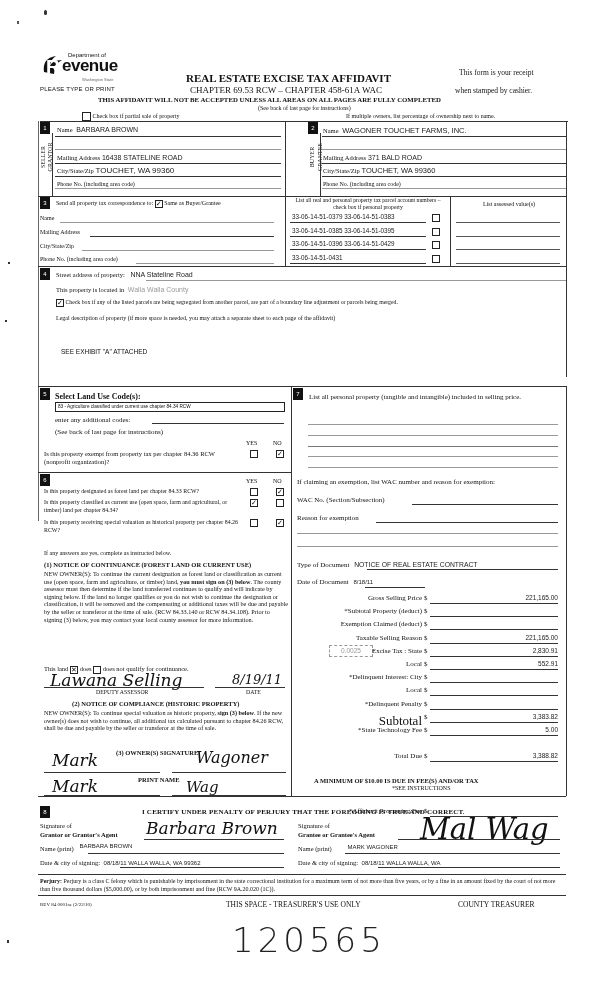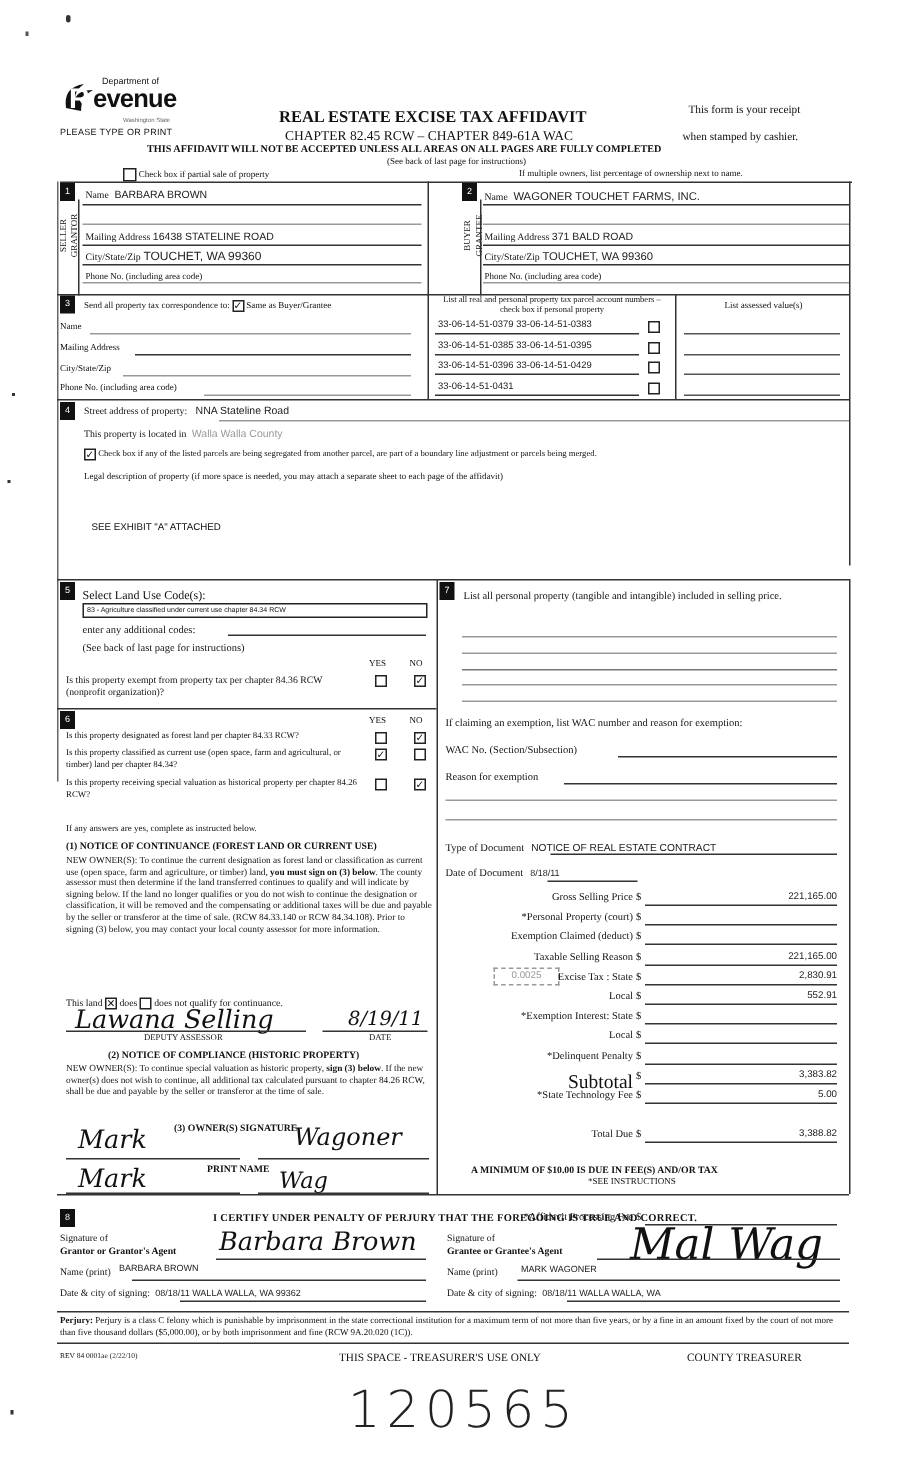--- a/index.html
+++ b/index.html
@@ -23,21 +23,21 @@
   <svg class="abs" width="26" height="26" style="left:0;top:2px;" viewBox="0 0 26 26">
     <path d="M4 20 Q2 6 16 4 Q10 8 10 14 Q12 8 22 8 Q14 12 14 22 Z" fill="#111"></path>
   </svg>
   <span class="abs sans" style="left:28px;top:2px;font-size:6px;">Department of</span>
   <span class="abs sans" style="left:6px;top:6px;font-size:19px;font-weight:bold;color:#fff;">R</span>
   <span class="abs sans" style="left:22px;top:6px;font-size:17px;font-weight:bold;letter-spacing:-0.5px;">evenue</span>
   <span class="abs sans" style="left:42px;top:27px;font-size:4px;color:#666;">Washington State</span>
 </div>
 <div class="abs sans" style="left:40px;top:86px;font-size:6px;letter-spacing:0.2px;">PLEASE TYPE OR PRINT</div>
 <div class="abs" style="left:186px;top:72px;font-size:11px;font-weight:bold;">REAL ESTATE EXCISE TAX AFFIDAVIT</div>
-<div class="abs" style="left:190px;top:85px;font-size:9px;">CHAPTER 82.45 RCW – CHAPTER 849-61A WAC</div>
+<div class="abs" style="left:190px;top:85px;font-size:9px;">CHAPTER 69.53 RCW – CHAPTER 458-61A WAC</div>
 <div class="abs" style="left:459px;top:68px;font-size:7.5px;">This form is your receipt</div>
 <div class="abs" style="left:455px;top:86px;font-size:7.5px;">when stamped by cashier.</div>
 <div class="abs" style="left:98px;top:96px;font-size:6.8px;font-weight:bold;">THIS AFFIDAVIT WILL NOT BE ACCEPTED UNLESS ALL AREAS ON ALL PAGES ARE FULLY COMPLETED</div>
 <div class="abs" style="left:258px;top:105px;font-size:6px;">(See back of last page for instructions)</div>
 <div class="abs" style="left:82px;top:112px;font-size:6px;">
   <span class="cb" style="width:9px;height:9px;"></span>
   <span>Check box if partial sale of property</span>
 </div>
 <div class="abs" style="left:346px;top:113px;font-size:6px;">If multiple owners, list percentage of ownership next to name.</div>
 <div class="hline" style="left:40px;top:121px;width:528px;"></div>
@@ -165,21 +165,21 @@
   <span class="cb" id="cb-seg">✓</span>
   <span>Check box if any of the listed parcels are being segregated from another parcel, are part of a boundary line adjustment or parcels being merged.</span>
 </div>
 <div class="abs lbl" style="left:56px;top:315px;font-size:6px;">Legal description of property (if more space is needed, you may attach a separate sheet to each page of the affidavit)</div>
 <div class="abs sans" style="left:61px;top:348px;font-size:6.5px;">SEE EXHIBIT "A" ATTACHED</div>
 <div class="hline" style="left:38px;top:386px;width:528px;"></div>
 
 <div class="vline" style="left:291px;top:386px;height:410px;"></div>
 <div class="vline" style="left:566px;top:386px;height:410px;"></div>
 <span class="abs num" style="left:40px;top:388px;">5</span>
-<div class="abs" style="left:55px;top:392px;font-size:8px;">Select Land Use Code(s):</div>
+<div class="abs" style="left:55px;top:392px;font-size:8px;font-weight:bold;">Select Land Use Code(s):</div>
 <div class="abs sans" style="left:55px;top:402px;width:230px;height:10px;border:1px solid #222;font-size:4.7px;padding:1px 2px;">83 - Agriculture classified under current use chapter 84.34 RCW</div>
 <div class="abs" style="left:55px;top:416px;font-size:7px;">enter any additional codes:</div>
 <div class="hline" style="left:152px;top:423px;width:132px;"></div>
 <div class="abs" style="left:55px;top:428px;font-size:7px;">(See back of last page for instructions)</div>
 <div class="abs" style="left:246px;top:440px;font-size:6px;">YES</div>
 <div class="abs" style="left:273px;top:440px;font-size:6px;">NO</div>
 <div class="abs" style="left:44px;top:450px;width:180px;font-size:6.5px;line-height:8px;">Is this property exempt from property tax per chapter 84.36 RCW (nonprofit organization)?</div>
 <span class="abs cb" id="cb-ex-yes" style="left:250px;top:450px;"></span>
 <span class="abs cb" id="cb-ex-no" style="left:276px;top:450px;">✓</span>
 <div class="hline" style="left:38px;top:472px;width:253px;"></div>
@@ -259,21 +259,21 @@
 <div class="hline" style="left:365px;top:587px;width:60px;"></div>
 <div class="abs sans" style="left:329px;top:645px;width:44px;height:12px;border:1px dashed #999;color:#999;font-size:6.5px;text-align:center;line-height:10px;">0.0025</div>
 <div id="fee-rows">
     <div class="abs" style="left: 296px; top: 594px; width: 264px; height: 12px;">
       <span class="abs right" style="right:138px;top:0;font-size:7px;white-space:nowrap;">Gross Selling Price</span>
       <span class="abs" style="left:128px;top:0;font-size:7px;">$</span>
       <span class="abs filled right" style="left:134px;width:128px;top:0;font-size:6.5px;">221,165.00</span>
       <span class="abs" style="left:134px;top:9px;width:128px;height:1px;background:#333;"></span>
     </div>
     <div class="abs" style="left: 296px; top: 607.2px; width: 264px; height: 12px;">
-      <span class="abs right" style="right:138px;top:0;font-size:7px;white-space:nowrap;">*Personal Property (court)</span>
+      <span class="abs right" style="right:138px;top:0;font-size:7px;white-space:nowrap;">*Subtotal Property (deduct)</span>
       <span class="abs" style="left:128px;top:0;font-size:7px;">$</span>
       <span class="abs filled right" style="left:134px;width:128px;top:0;font-size:6.5px;"></span>
       <span class="abs" style="left:134px;top:9px;width:128px;height:1px;background:#333;"></span>
     </div>
     <div class="abs" style="left: 296px; top: 620.4px; width: 264px; height: 12px;">
       <span class="abs right" style="right:138px;top:0;font-size:7px;white-space:nowrap;">Exemption Claimed (deduct)</span>
       <span class="abs" style="left:128px;top:0;font-size:7px;">$</span>
       <span class="abs filled right" style="left:134px;width:128px;top:0;font-size:6.5px;"></span>
       <span class="abs" style="left:134px;top:9px;width:128px;height:1px;background:#333;"></span>
     </div>
@@ -289,21 +289,21 @@
       <span class="abs filled right" style="left:134px;width:128px;top:0;font-size:6.5px;">2,830.91</span>
       <span class="abs" style="left:134px;top:9px;width:128px;height:1px;background:#333;"></span>
     </div>
     <div class="abs" style="left: 296px; top: 660px; width: 264px; height: 12px;">
       <span class="abs right" style="right:138px;top:0;font-size:7px;white-space:nowrap;">Local</span>
       <span class="abs" style="left:128px;top:0;font-size:7px;">$</span>
       <span class="abs filled right" style="left:134px;width:128px;top:0;font-size:6.5px;">552.91</span>
       <span class="abs" style="left:134px;top:9px;width:128px;height:1px;background:#333;"></span>
     </div>
     <div class="abs" style="left: 296px; top: 673.2px; width: 264px; height: 12px;">
-      <span class="abs right" style="right:138px;top:0;font-size:7px;white-space:nowrap;">*Exemption Interest: State</span>
+      <span class="abs right" style="right:138px;top:0;font-size:7px;white-space:nowrap;">*Delinquent Interest: City</span>
       <span class="abs" style="left:128px;top:0;font-size:7px;">$</span>
       <span class="abs filled right" style="left:134px;width:128px;top:0;font-size:6.5px;"></span>
       <span class="abs" style="left:134px;top:9px;width:128px;height:1px;background:#333;"></span>
     </div>
     <div class="abs" style="left: 296px; top: 686.4px; width: 264px; height: 12px;">
       <span class="abs right" style="right:138px;top:0;font-size:7px;white-space:nowrap;">Local</span>
       <span class="abs" style="left:128px;top:0;font-size:7px;">$</span>
       <span class="abs filled right" style="left:134px;width:128px;top:0;font-size:6.5px;"></span>
       <span class="abs" style="left:134px;top:9px;width:128px;height:1px;background:#333;"></span>
     </div>

